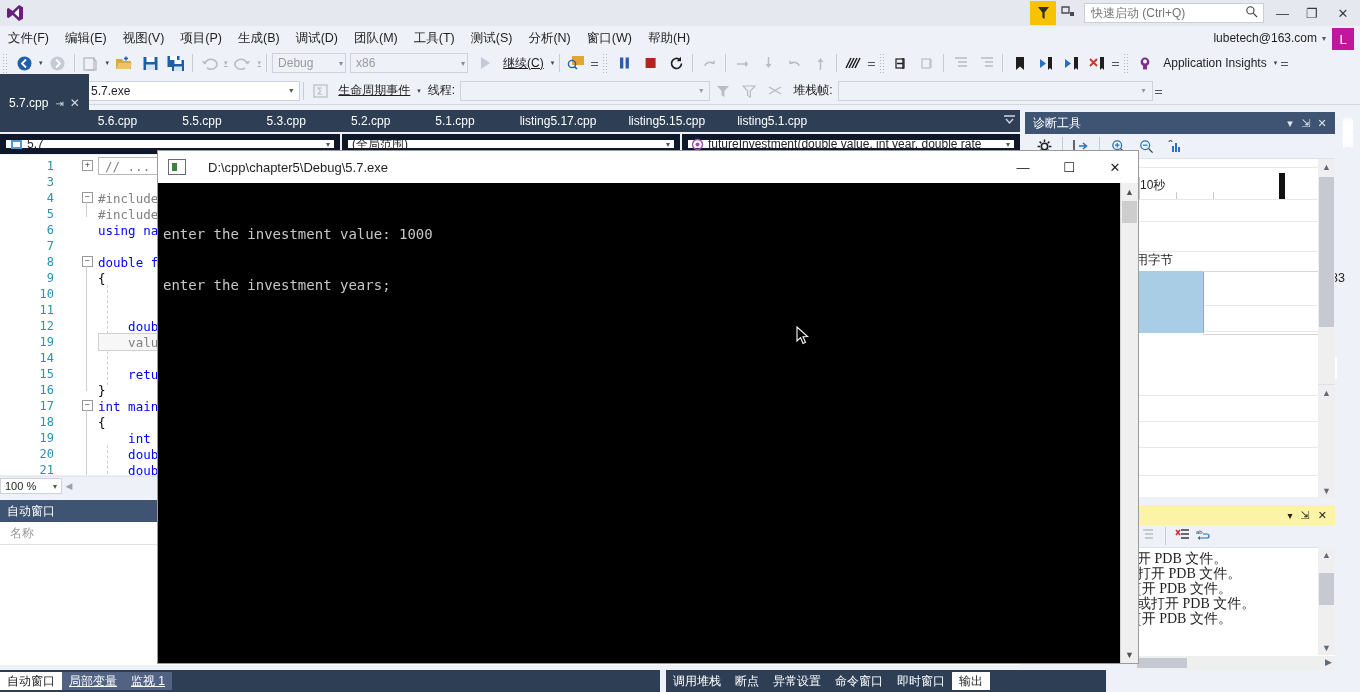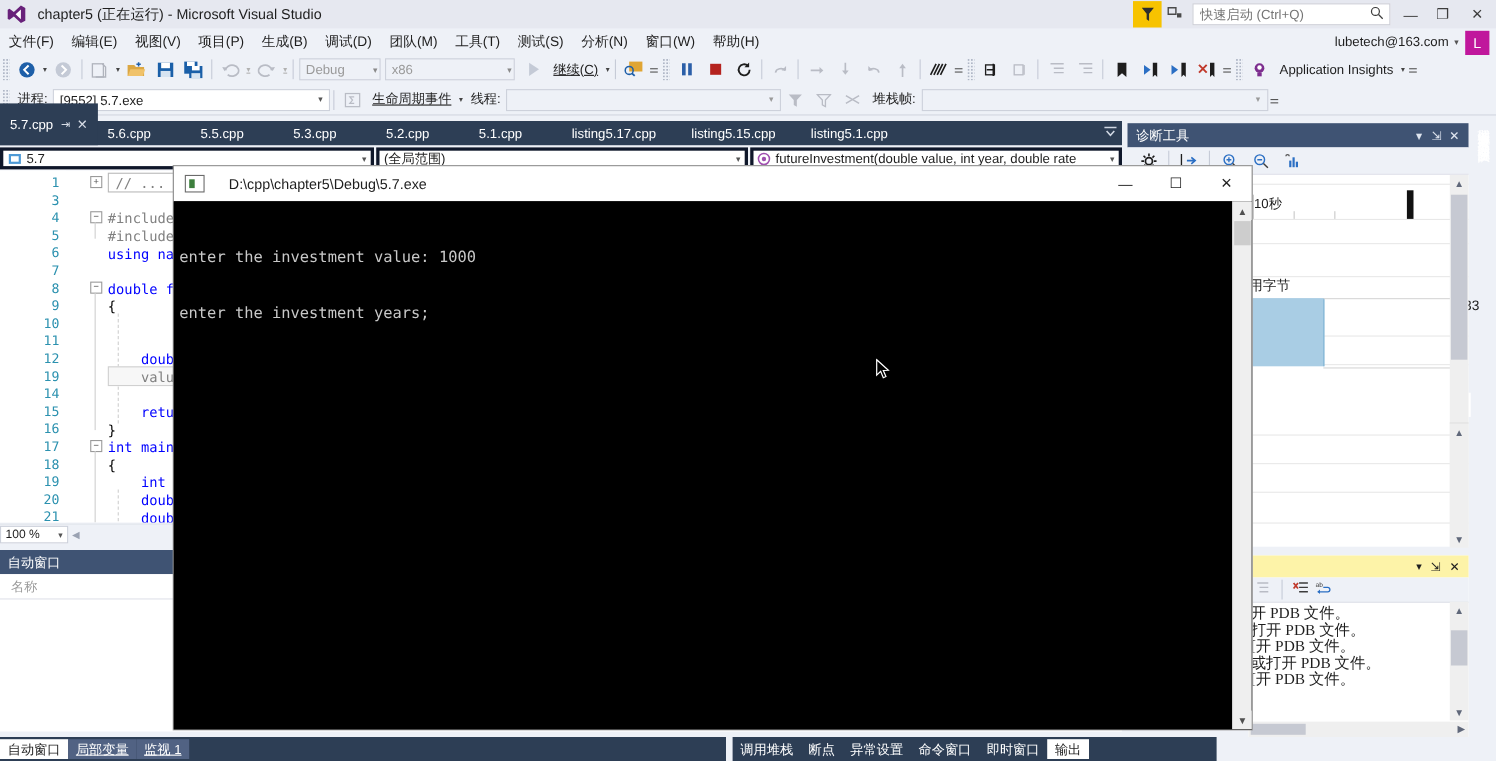--- a/index.html
+++ b/index.html
@@ -55,28 +55,28 @@
 
   
   .toolbar2{position:absolute;left:0;top:77px;width:1360px;height:27px;background:#eef1f7;
             display:flex;align-items:center;border-bottom:1px solid #d2d6e0;}
   .lbl{font-size:12px;color:#1e1e1e;padding:0 5px;white-space:nowrap;}
   .inputbox{height:20px;background:#fff;border:1px solid #cdd1db;display:flex;align-items:center;
             padding:0 2px 0 5px;font-size:12px;box-sizing:border-box;}
 
   
   .tabstrip{position:absolute;left:0;top:110px;width:1020px;height:22px;background:#2d3e55;display:flex;align-items:flex-end;}
-  .tab{height:22px;display:flex;align-items:center;padding:8px 9px;font-size:12px;color:#fff;white-space:nowrap;}
+  .tab{height:22px;display:flex;align-items:center;padding:18px 9px;font-size:12px;color:#fff;white-space:nowrap;}
   .tab.active{background:#2d3e55;color:#fff;}
   .tab .pin{font-size:10px;margin-left:7px;color:#d6dce6;}
   .tab .x{font-size:12px;margin-left:6px;color:#d6dce6;}
   .tabs-overflow{position:absolute;right:4px;bottom:3px;}
 
   
-  .navbar{position:absolute;top:134px;height:20px;background:#fff;border:3px solid #0f172a;
+  .navbar{position:absolute;top:134px;height:20px;background:#fff;border:6px solid #0f172a;
           display:flex;align-items:center;font-size:12px;box-sizing:border-box;}
   .navbar .nv{flex:1;white-space:nowrap;overflow:hidden;padding-left:4px;}
   .navbar .nc{font-size:8px;color:#555;padding:0 4px;}
 
   
   .editor{position:absolute;left:0;top:155px;width:1020px;height:320px;background:#fff;overflow:hidden;}
   .gutter{position:absolute;left:0;top:0;width:60px;height:320px;background:#fff;}
   .ln{position:absolute;right:6px;font-family:"DejaVu Sans Mono","Liberation Mono",monospace;
       font-size:12px;color:#2b91af;text-align:right;}
   .codearea{position:absolute;left:62px;top:0;right:0;bottom:0;
@@ -161,21 +161,20 @@
 
 <div class="app">
 
   <div class="titlebar">
     <div class="vs-logo">
       <svg width="18" height="18" viewBox="0 0 18 18">
         <path d="M13 1 17 3.2V14.8L13 17 6.6 11 2.6 14 1 13.2V4.8L2.6 4 6.6 7 13 1z" fill="#68217a"></path>
         <path d="M13 4.6 8.2 9 13 13.4V4.6z" fill="#fff"></path>
       </svg>
     </div>
-    <div class="title-text">chapter5 (正在运行) - Microsoft Visual Studio</div>
 
     <div class="tb-right">
       <div class="feedback-sq">
         <svg width="13" height="14" viewBox="0 0 13 14">
             <path d="M1 1h11L7.6 6.4V13L5.4 11.4V6.4z" fill="#2d2d2d"></path>
           </svg>
       </div>
       <div class="tb-icon">
         <svg width="15" height="14" viewBox="0 0 15 14">
           <path d="M1 1h7v6H1z" fill="none" stroke="#4a4a4a" stroke-width="1.3"></path>

